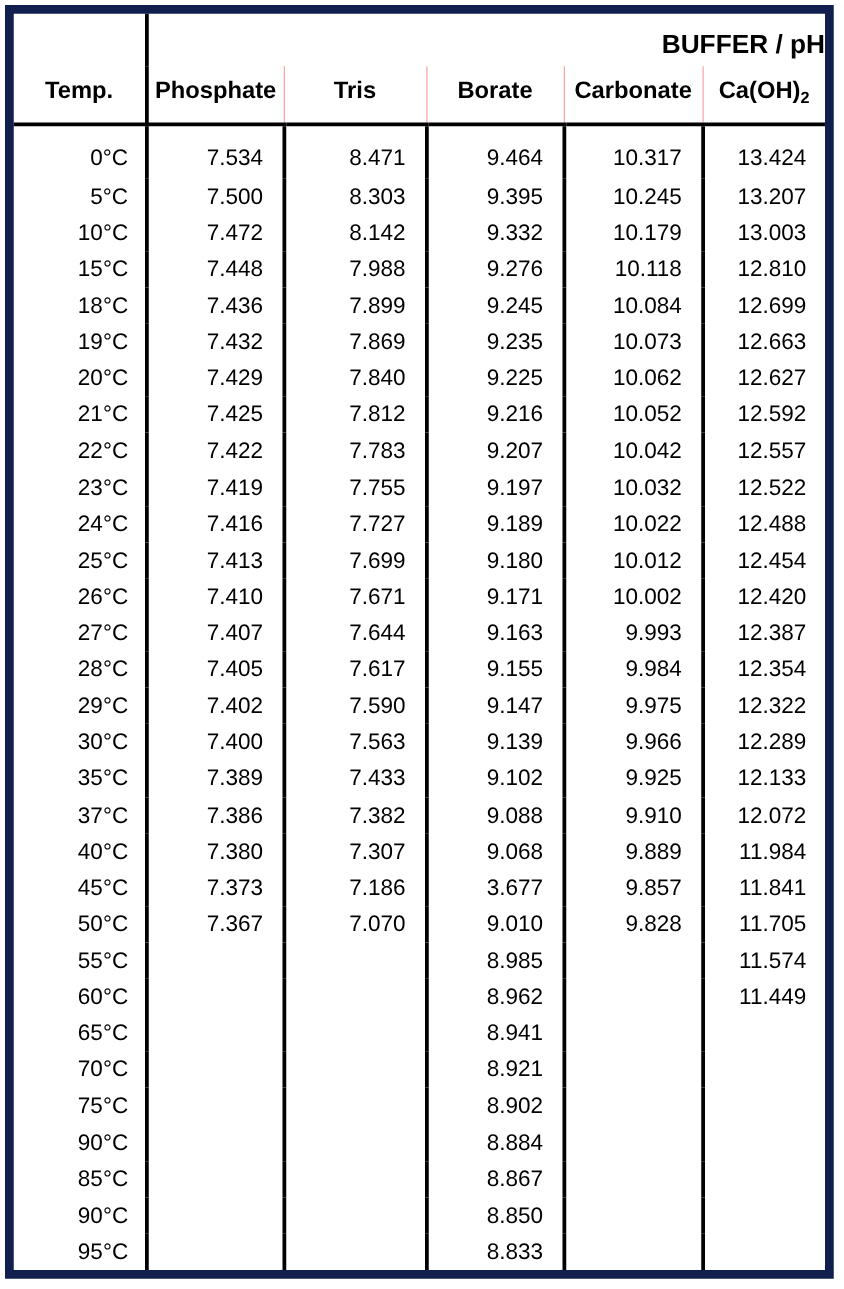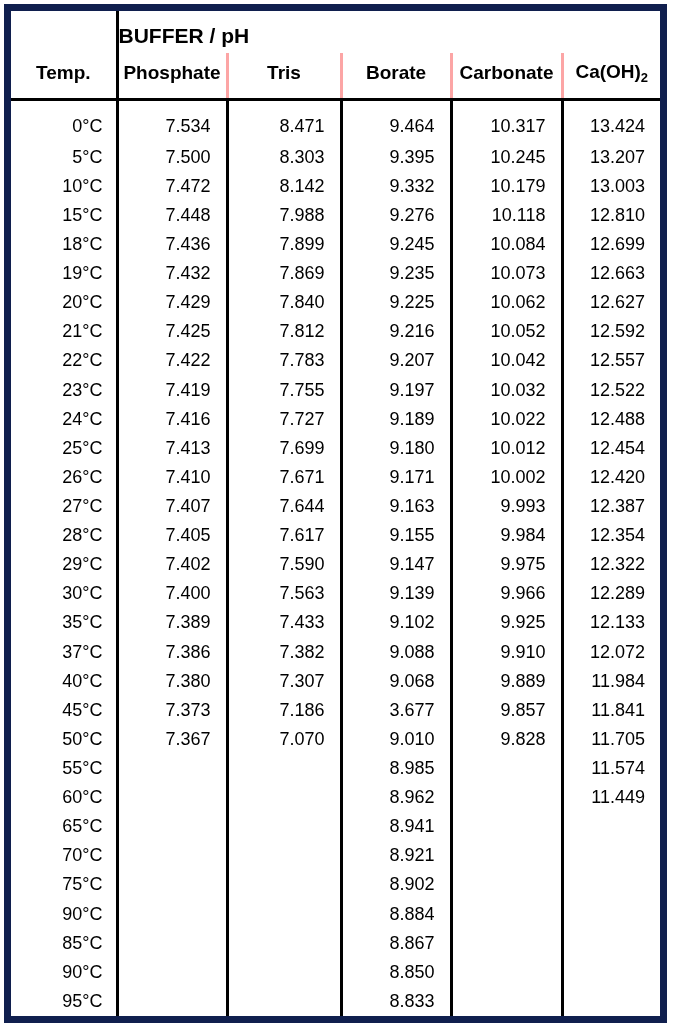--- a/index.html
+++ b/index.html
@@ -29,21 +29,21 @@
   }
   th, td {
     padding: 0;
     margin: 0;
   }
   thead tr.group-row { height: 42px; }
   thead tr.names-row { height: 46px; }
   th.buffer-head {
     font-size: 21px;
     font-weight: bold;
-    text-align: left;
+    text-align: right;
     vertical-align: middle;
     padding-top: 8px;
   }
   th.temp-head {
     font-size: 19px;
     font-weight: bold;
     text-align: center;
     vertical-align: bottom;
     padding-bottom: 14px;
     border-right: 3px solid #000;
@@ -51,21 +51,21 @@
   }
   th.col-head {
     font-size: 19px;
     font-weight: bold;
     text-align: center;
     vertical-align: middle;
     border-bottom: 3px solid #000;
     padding-bottom: 4px;
   }
   th.col-head.sep {
-    border-left: 3px solid #fca5a5;
+    border-left: 1px solid #fca5a5;
   }
   th.col-head .sub {
     font-size: 13px;
     vertical-align: -4px;
   }
   tbody td {
     font-size: 18px;
     text-align: right;
     vertical-align: middle;
     white-space: nowrap;

